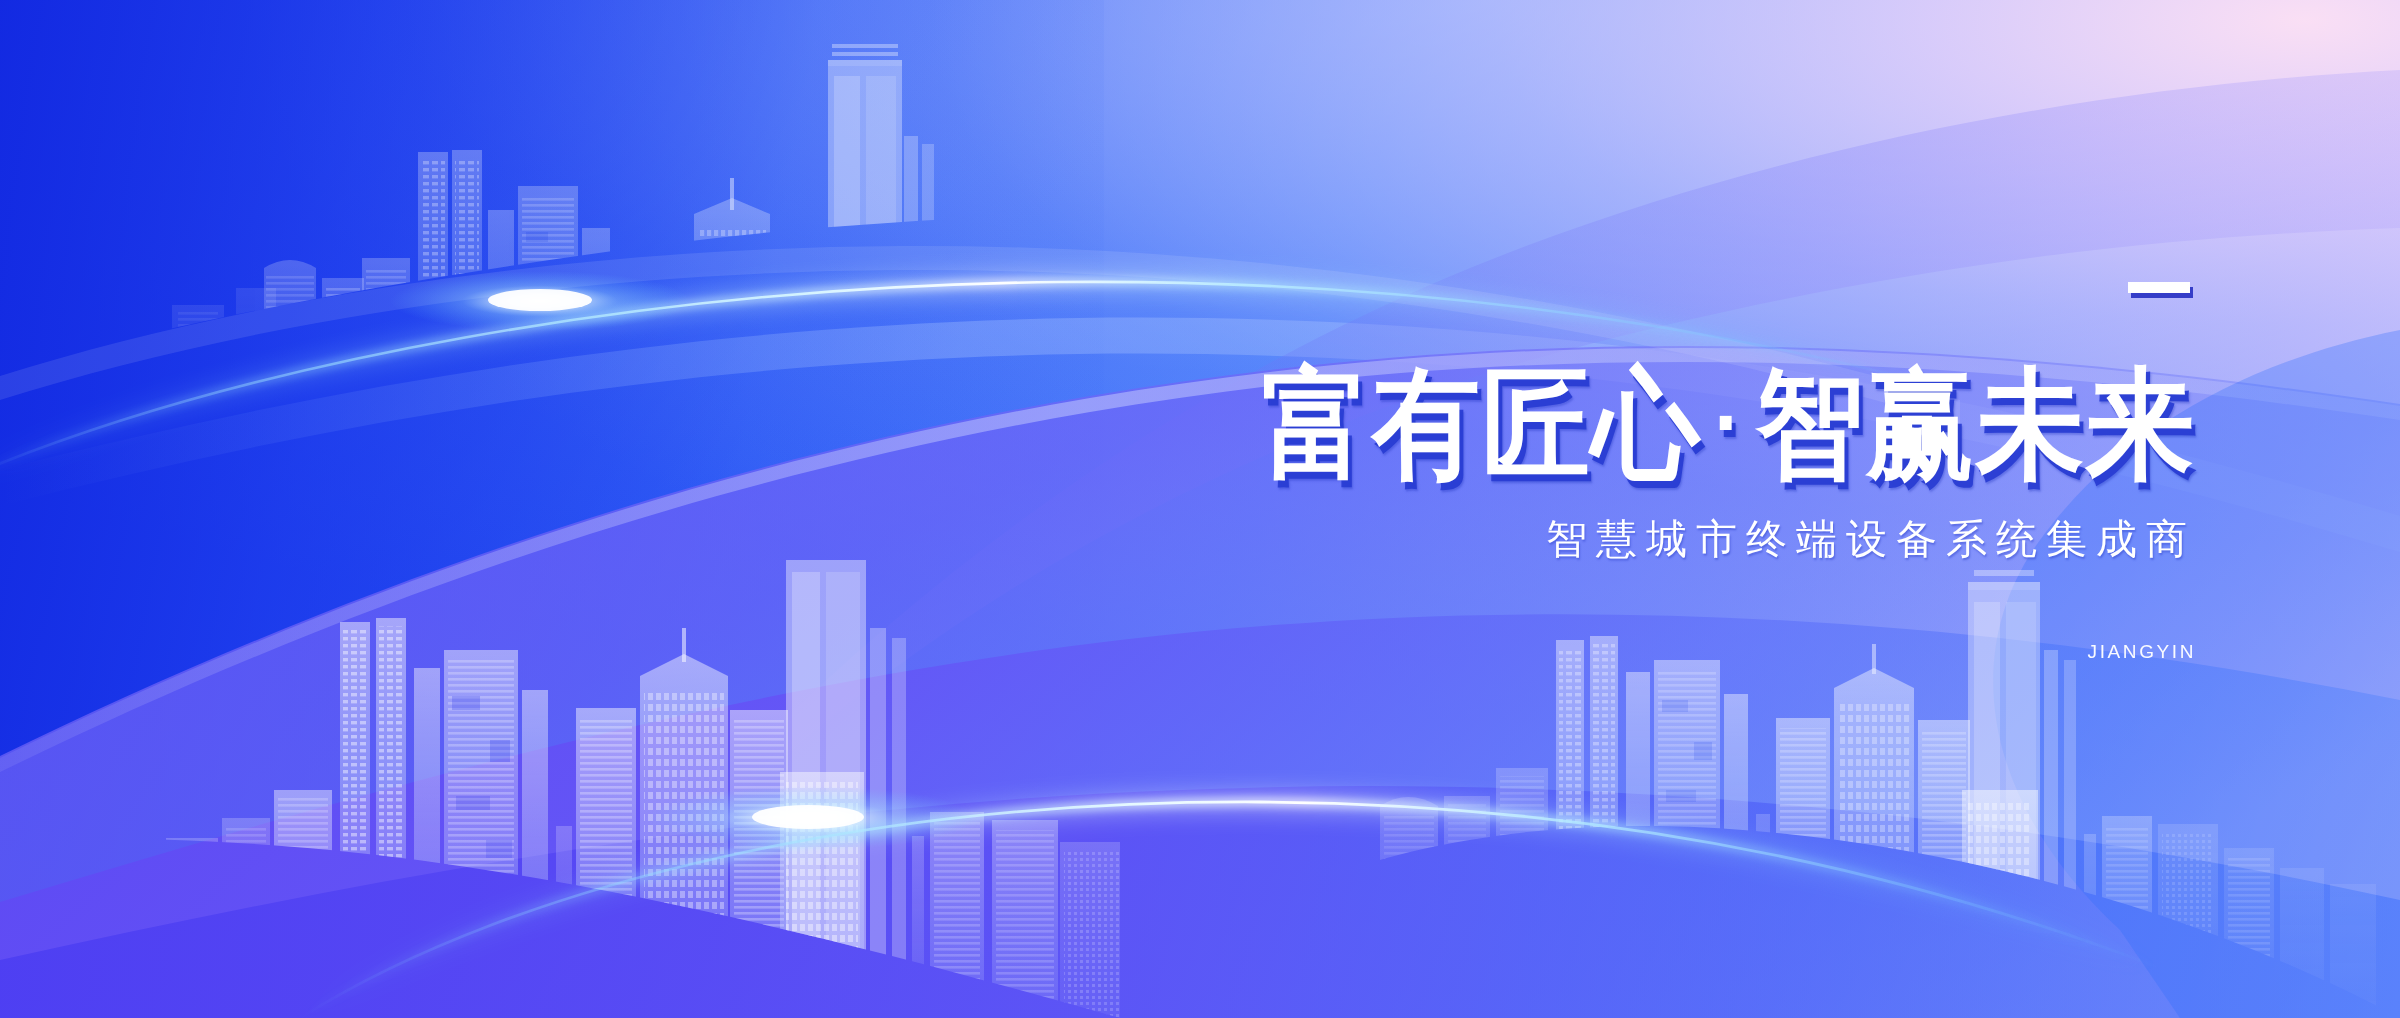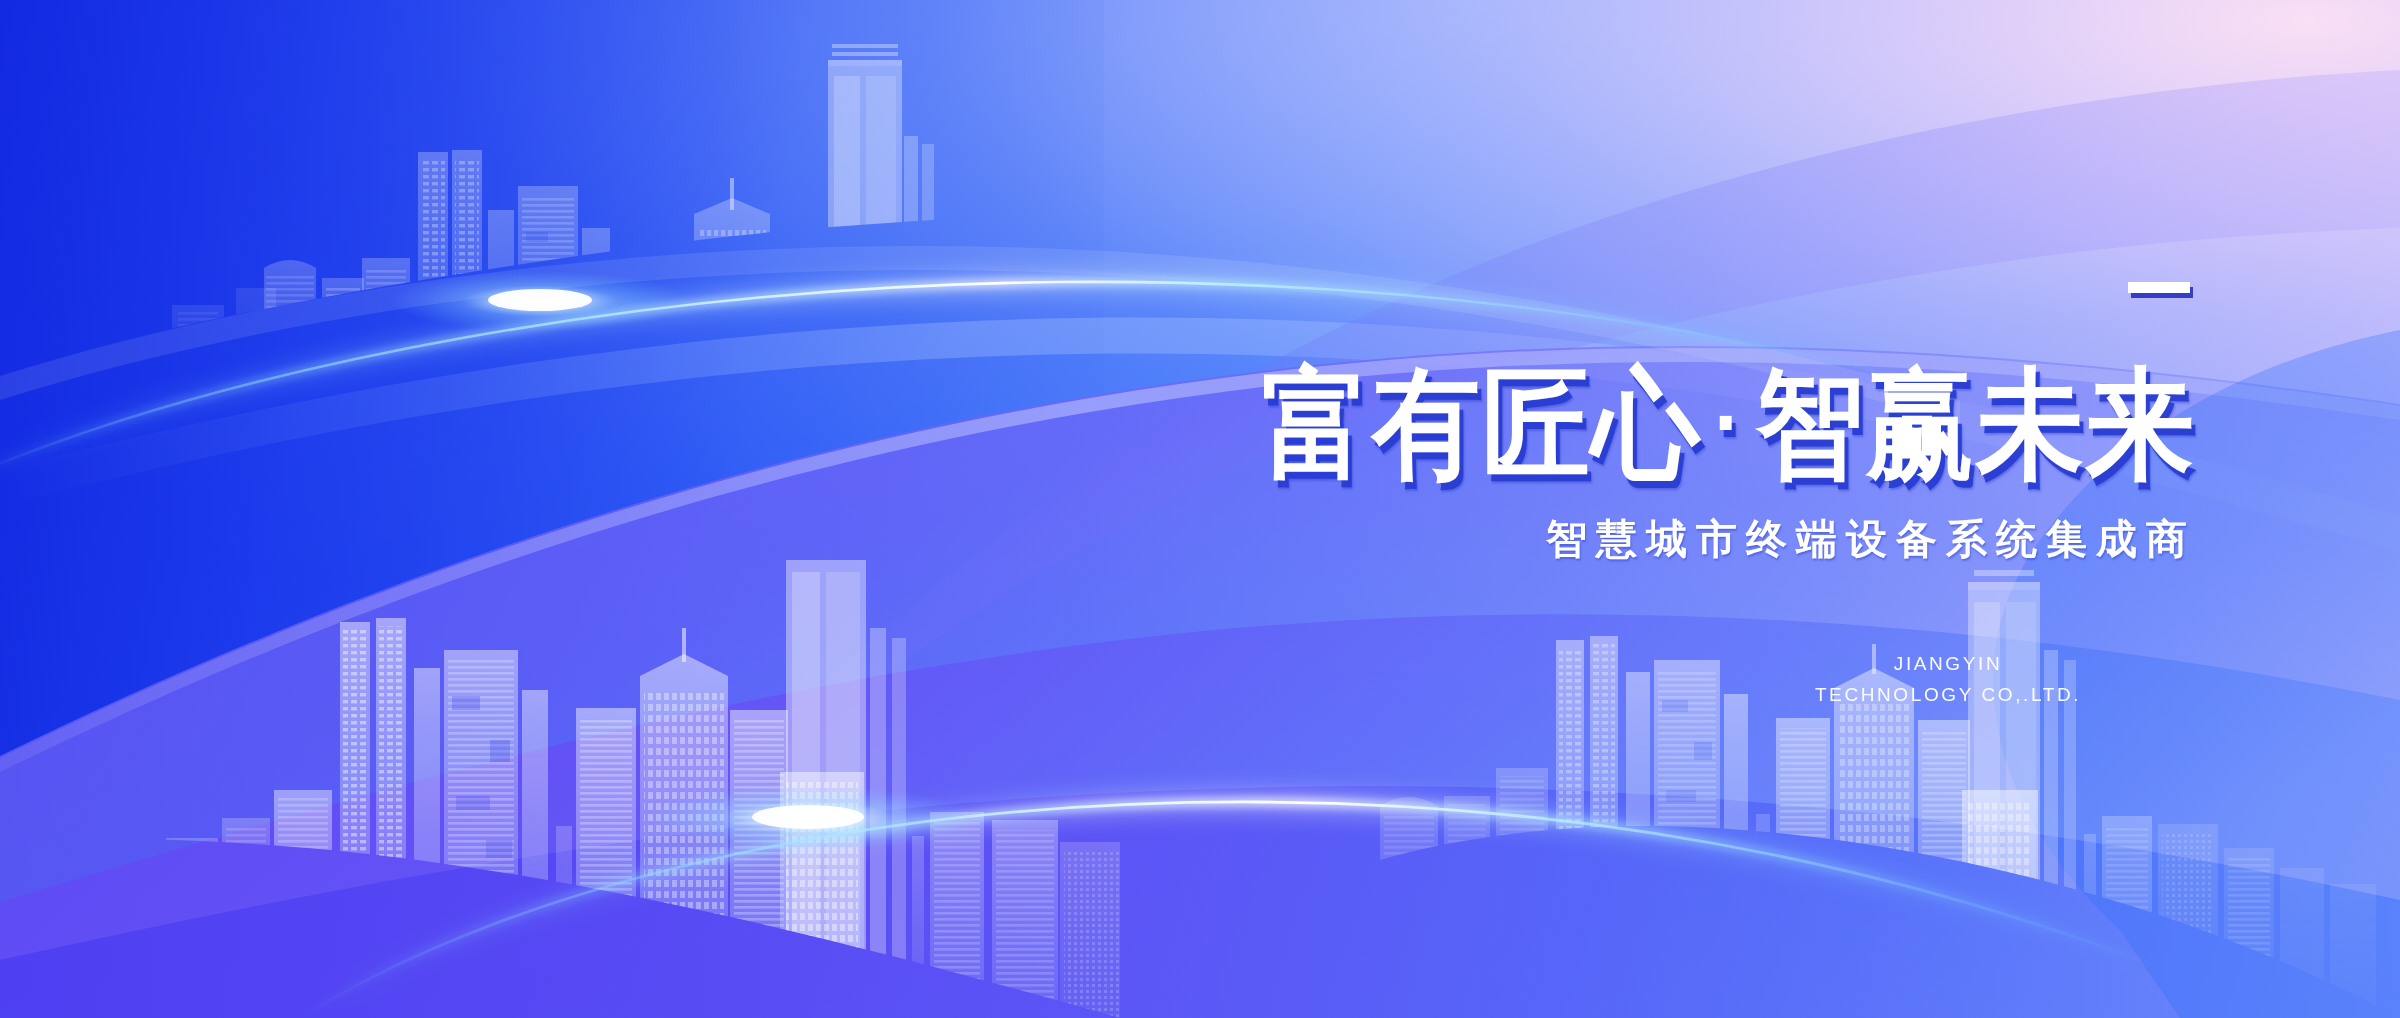--- a/index.html
+++ b/index.html
@@ -81,40 +81,39 @@
     vertical-align: 10px;
   }
   .sub-title {
     position: absolute;
     left: 1100px;
     top: 515px;
     width: 1096px;
     text-align: right;
     font-size: 41px;
     line-height: 1.2;
-    font-weight: 700;
+    font-weight: 400;
     color: #ffffff;
     letter-spacing: 9px;
     white-space: nowrap;
     text-shadow: 1px 2px 2px rgba(40,60,200,0.45);
   }
   .en-block {
     position: absolute;
     left: 1700px;
     top: 637px;
     width: 496px;
-    text-align: center;
+    text-align: right;
     color: #ffffff;
     font-size: 19px;
     line-height: 1.62;
     letter-spacing: 2.6px;
     font-weight: 400;
     opacity: 0.97;
     white-space: nowrap;
-    margin-top: 12px;
   }
   .en-block div { display: block; }
 </style>
 </head>
 <body>
 
 <div id="banner">
 
   <div class="bg-base"></div>
   <div class="bg-left-deep"></div>
@@ -516,18 +515,17 @@
   <div class="content">
 
     <div class="top-dash"></div>
 
     <div class="main-title"><span>富有匠心</span><span class="dot">·</span><span>智赢未来</span></div>
 
     <div class="sub-title">智慧城市终端设备系统集成商</div>
 
     <div class="en-block">
       <div>JIANGYIN</div>
-      <div>TECHNOLOGY CO,.LTD.</div>
     </div>
 
   </div>
 
 </div>
 
 </body></html>

